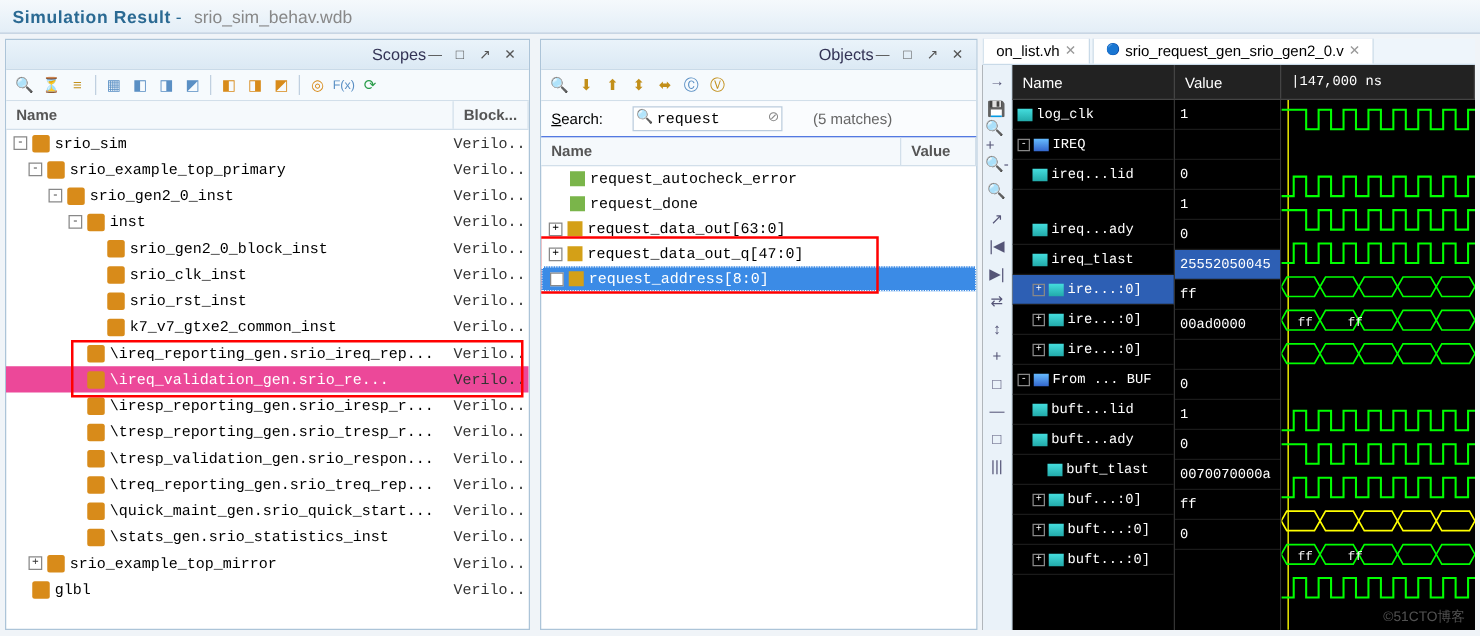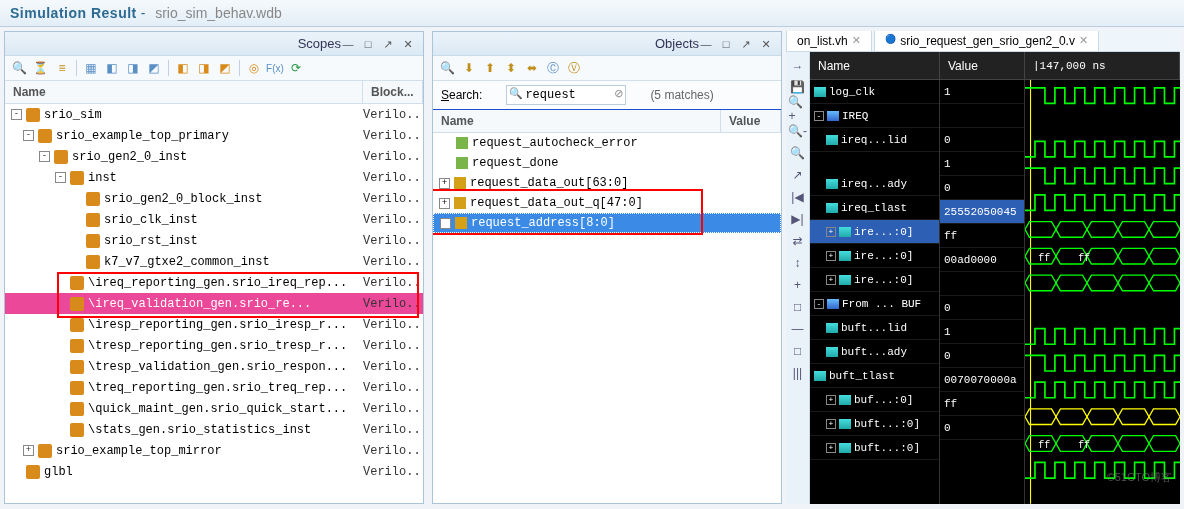--- a/index.html
+++ b/index.html
@@ -58,21 +58,21 @@
   .wave-body { flex: 1; display: flex; overflow: hidden; }
   .wave-names { width: 130px; background: #000; color: #fff; font-family: "Courier New", monospace; font-size: 11px; border-right: 1px solid #333; }
   .wave-values { width: 85px; background: #000; color: #fff; font-family: "Courier New", monospace; font-size: 11px; border-right: 1px solid #333; }
   .wave-row { height: 24px; display: flex; align-items: center; padding: 0 4px; border-bottom: 1px solid #1a1a1a; white-space: nowrap; overflow: hidden; }
   .wave-row .wexp { width: 10px; height: 10px; border: 1px solid #888; font-size: 8px; display: inline-flex; align-items: center; justify-content: center; margin-right: 3px; cursor: pointer; }
   .wave-row .wico { width: 12px; height: 10px; background: linear-gradient(#4dd,#2aa); margin-right: 3px; flex-shrink: 0; }
   .wave-row .wico.grp { background: linear-gradient(#6bf,#36c); }
   .wave-row.sel { background: #2d5fb4; }
   .wave-plot { flex: 1; background: #000; position: relative; overflow: hidden; }
   .wave-svg { width: 100%; height: 100%; }
-  .watermark { position: absolute; right: 12px; bottom: 24px; color: #888; font-size: 11px; opacity: 0.6; }
+  .watermark { position: absolute; right: 12px; bottom: 8px; color: #888; font-size: 11px; opacity: 0.6; }
   u.sr { text-decoration: underline; }
 </style>
 </head>
 <body>
 
 <div class="title-bar">
   <b>Simulation Result</b>
   <span> - </span>
   <span class="sub">srio_sim_behav.wdb</span>
 </div>
@@ -368,21 +368,21 @@
                 <span>From ... BUF</span>
               </div>
               <div class="wave-row" style="padding-left: 16px;">
                 <span class="wico"></span>
                 <span>buft...lid</span>
               </div>
               <div class="wave-row" style="padding-left: 16px;">
                 <span class="wico"></span>
                 <span>buft...ady</span>
               </div>
-              <div class="wave-row" style="padding-left: 4px;">
+              <div class="wave-row" style="padding-left: 28px;">
                 <span class="wico"></span>
                 <span>buft_tlast</span>
               </div>
               <div class="wave-row" style="padding-left: 16px;">
                 <span class="wexp">+</span>
                 <span class="wico"></span>
                 <span>buf...:0]</span>
               </div>
               <div class="wave-row" style="padding-left: 16px;">
                 <span class="wexp">+</span>

